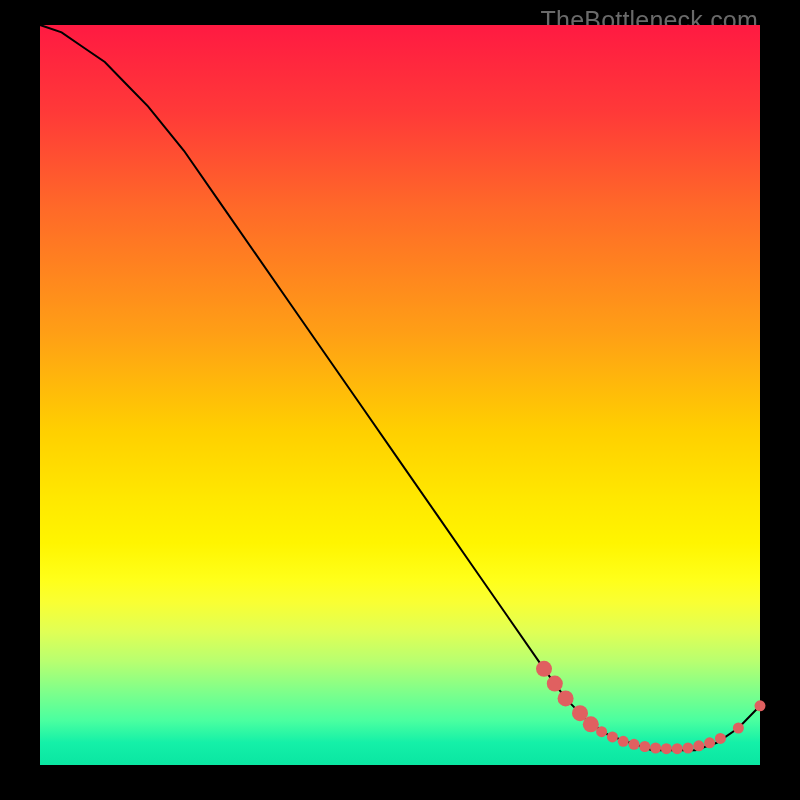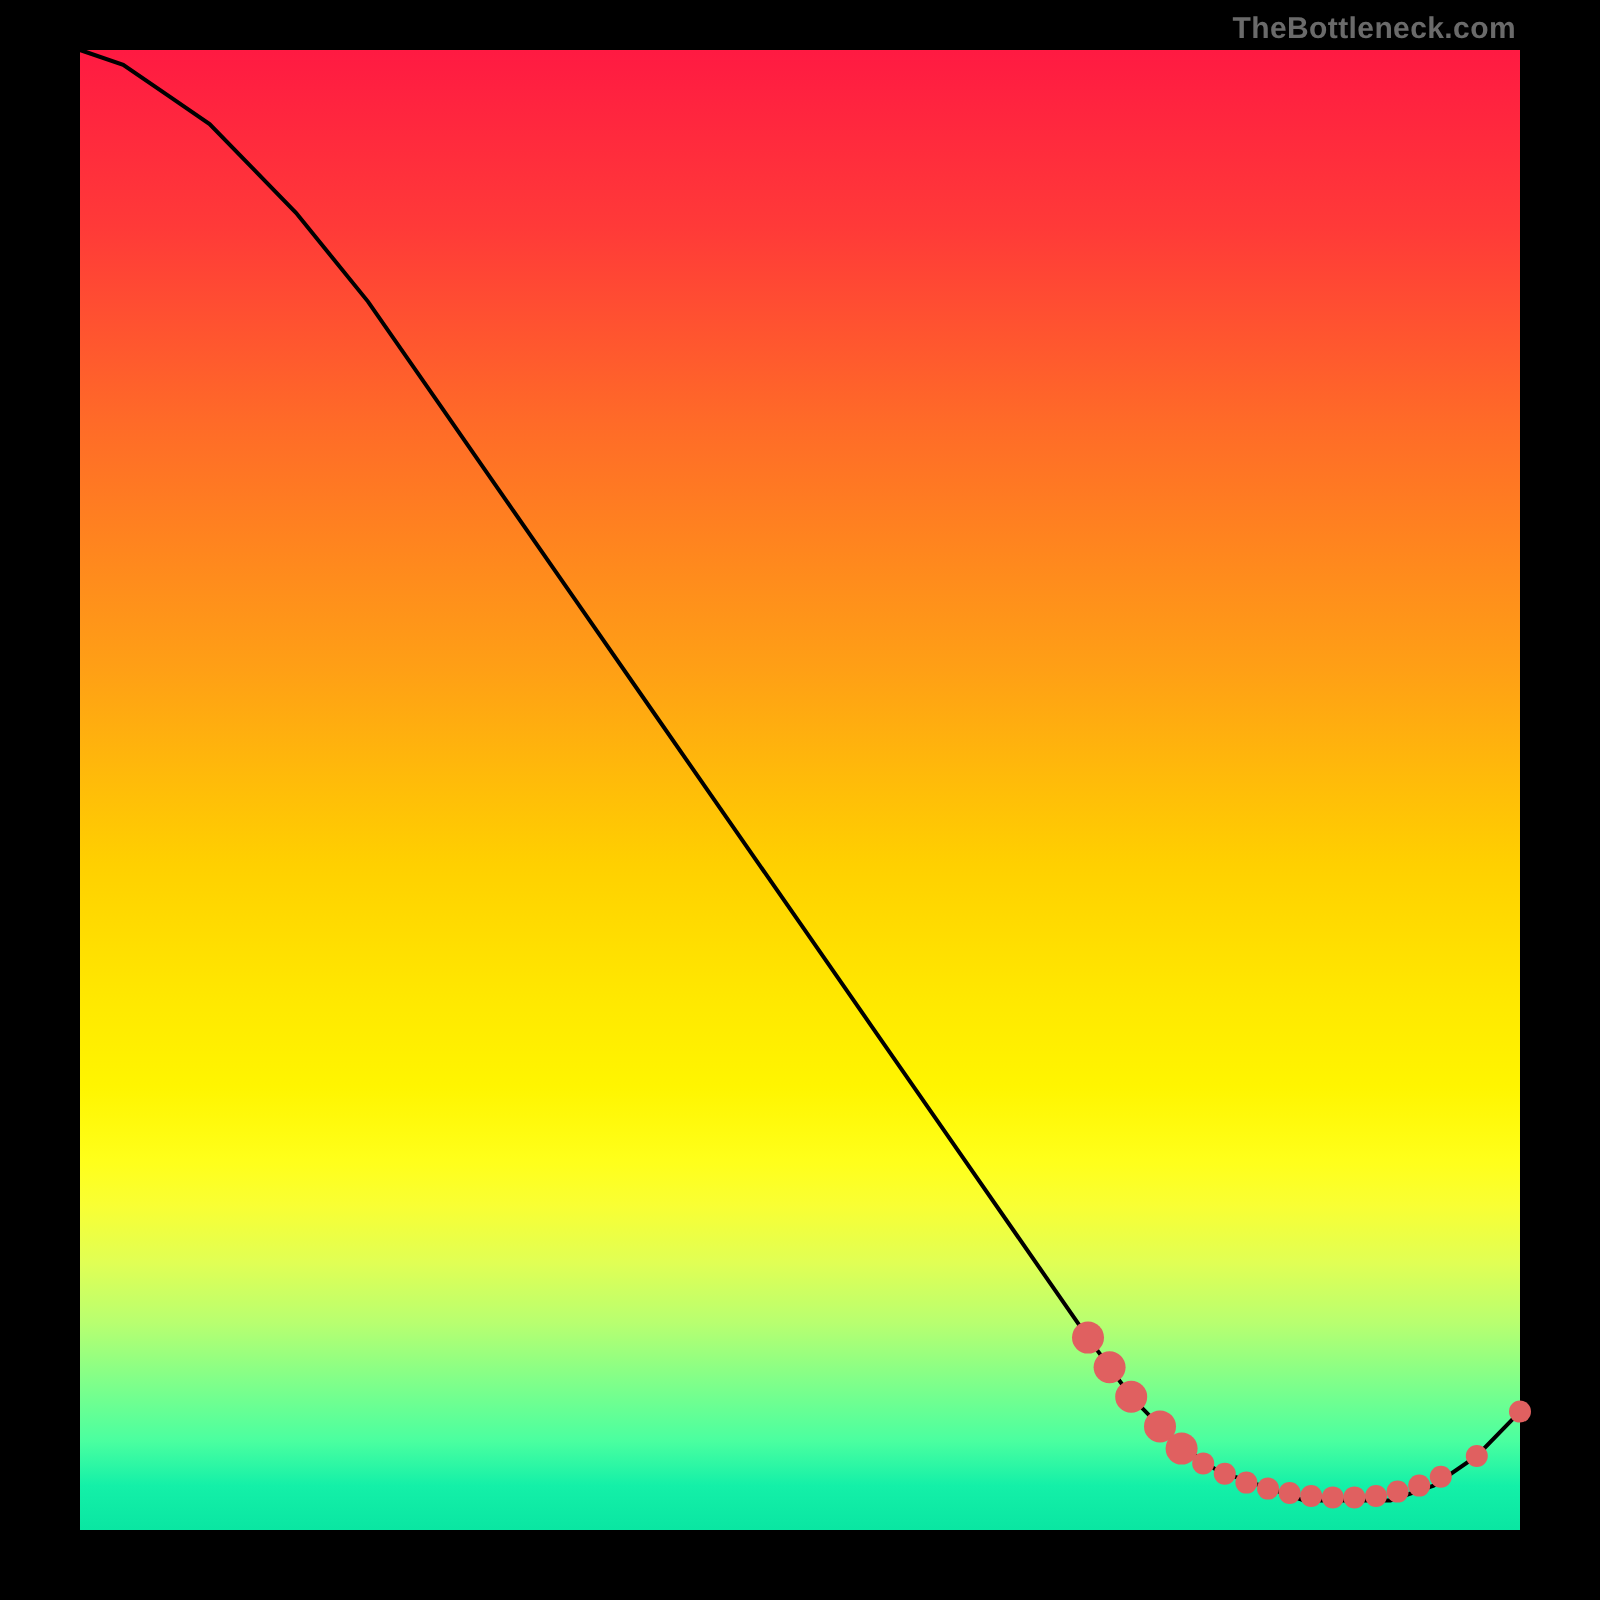--- a/index.html
+++ b/index.html
@@ -40,22 +40,22 @@
       #80ff8a 90%,
       #4affa0 94%,
       #14f0a8 97%,
       #0ae6a2 100%
     );
   }
   .watermark {
     position: absolute;
     top: 6px;
     right: 42px;
-    font-size: 15px;
-    font-weight: 700;
+    font-size: 25px;
+    font-weight: 400;
     color: #6a6a6a;
     letter-spacing: 0.2px;
   }
   svg.curve {
     position: absolute;
     left: 0;
     top: 0;
     width: 720px;
     height: 740px;
     overflow: visible;

